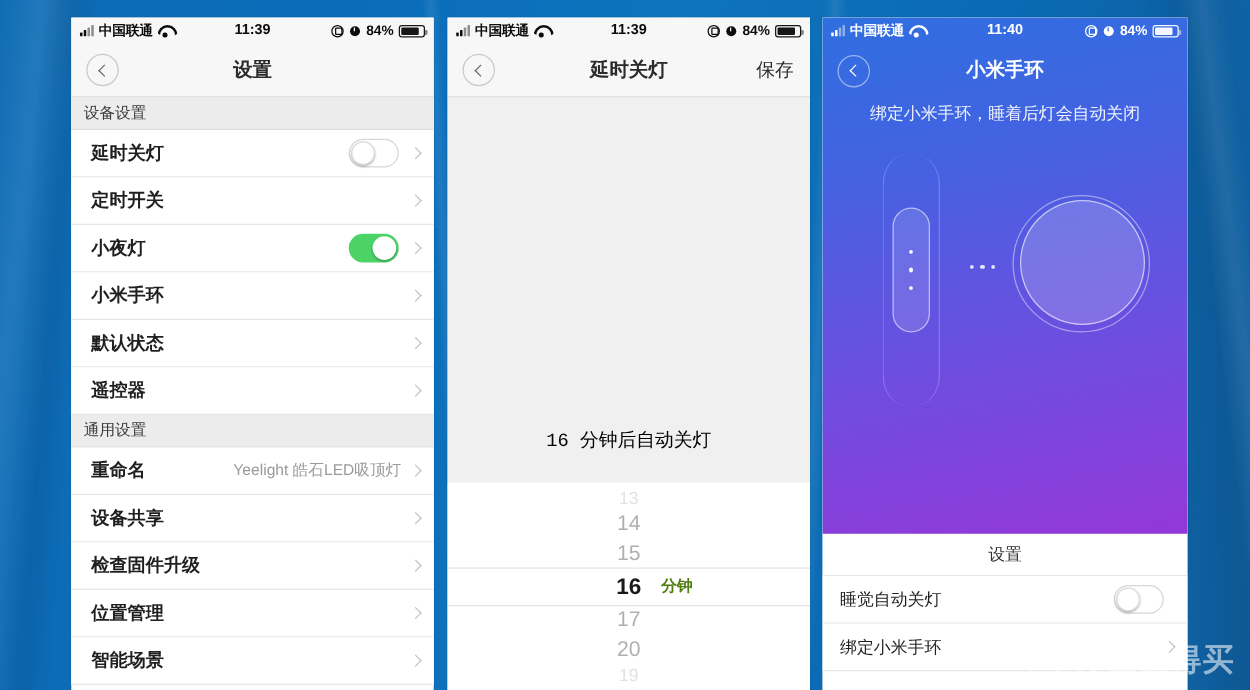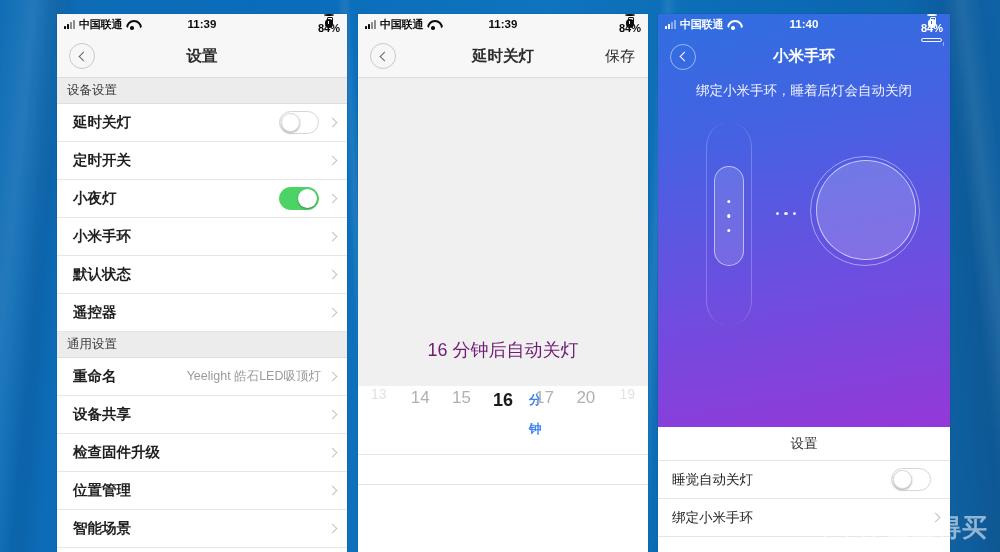--- a/index.html
+++ b/index.html
@@ -36,21 +36,21 @@
   #phone3 { left:658px; width:292px; }
 
   
   .statusbar {
     height:21px; display:flex; align-items:center;
     padding:0 7px; font-size:11.5px; position:relative;
   }
   .sb-light { background:#f7f7f7; color:#0c0c0c; }
   .sb-blue  { background:#2f6fe0; color:#ffffff; }
   .sb-left  { display:flex; align-items:center; gap:4px; }
-  .sb-right { display:flex; align-items:center; gap:4px; position:absolute; right:7px; top:0; height:100%;flex-direction:column; }
+  .sb-right { display:flex; align-items:center; gap:4px; position:absolute; right:7px; top:0; height:100%; }
   .sb-center{ position:absolute; left:0; right:0; text-align:center; font-weight:bold; font-size:11.5px; line-height:21px; }
   .carrier { font-size:11px; font-weight:bold; letter-spacing:-.2px; }
   .bars { display:flex; align-items:flex-end; gap:1px; height:9px; }
   .bars i { width:2px; border-radius:.5px; background:currentColor; display:block; }
   .bars i:nth-child(1){ height:3px; }
   .bars i:nth-child(2){ height:5px; }
   .bars i:nth-child(3){ height:7px; opacity:.45; }
   .bars i:nth-child(4){ height:9px; opacity:.45; }
   .wifi { width:12px; height:9px; position:relative; }
   .wifi::before{
@@ -133,32 +133,32 @@
   .switch .knob {
     position:absolute; top:1px; width:19px; height:19px; border-radius:50%;
     background:#fff; box-shadow:0 1px 2px rgba(0,0,0,.32);
   }
   .switch.off .knob { left:1px; border:1px solid #dcdcdc; }
   .switch.on  .knob { right:1px; }
 
   
   .p2-body { height:calc(538px - 21px - 43px); background:#f0f0f0; display:flex; flex-direction:column; }
   .p2-spacer { flex:1; }
-  .p2-hint { text-align:center; font-size:18px; color:#701a75; padding-bottom:24px; }
+  .p2-hint { text-align:center; font-size:15px; color:#000000; padding-bottom:24px;font-family:Liberation Mono, monospace; }
   .picker { height:166px; background:#ffffff; position:relative; overflow:hidden; }
   .picker-col {
-    position:absolute; inset:0; display:flex; flex-direction:row;
-    align-items:flex-start; justify-content:center;
+    position:absolute; inset:0; display:flex; flex-direction:column;
+    align-items:flex-end; justify-content:center;
   }
   .pk { height:24px; line-height:24px; font-size:17px; color:#b9b9b9; width:100%; text-align:center; position:relative; }
   .pk.far  { color:#e2e2e2; font-size:14px; height:17px; line-height:17px; }
   .pk.near { color:#b0b0b0; }
   .pk.sel  { color:#1a1a1a; font-weight:bold; font-size:18px; height:29px; line-height:29px; }
   .pk.sel .unit {
-    font-size:12.5px; font-weight:bold; color:#3b82f6;
+    font-size:12.5px; font-weight:bold; color:#4d7c0f;
     position:absolute; left:calc(50% + 26px); top:0; line-height:29px;
   }
   .pk-line { position:absolute; left:0; right:0; height:1px; background:#e3e3e3; }
 
   
   #phone3 .hero {
     height:413px; position:relative; overflow:hidden;
     background:linear-gradient(170deg,#2f6fe0 0%,#4462e2 28%,#6b4fe0 62%,#9438d8 100%);
   }
   .hero-sub {

